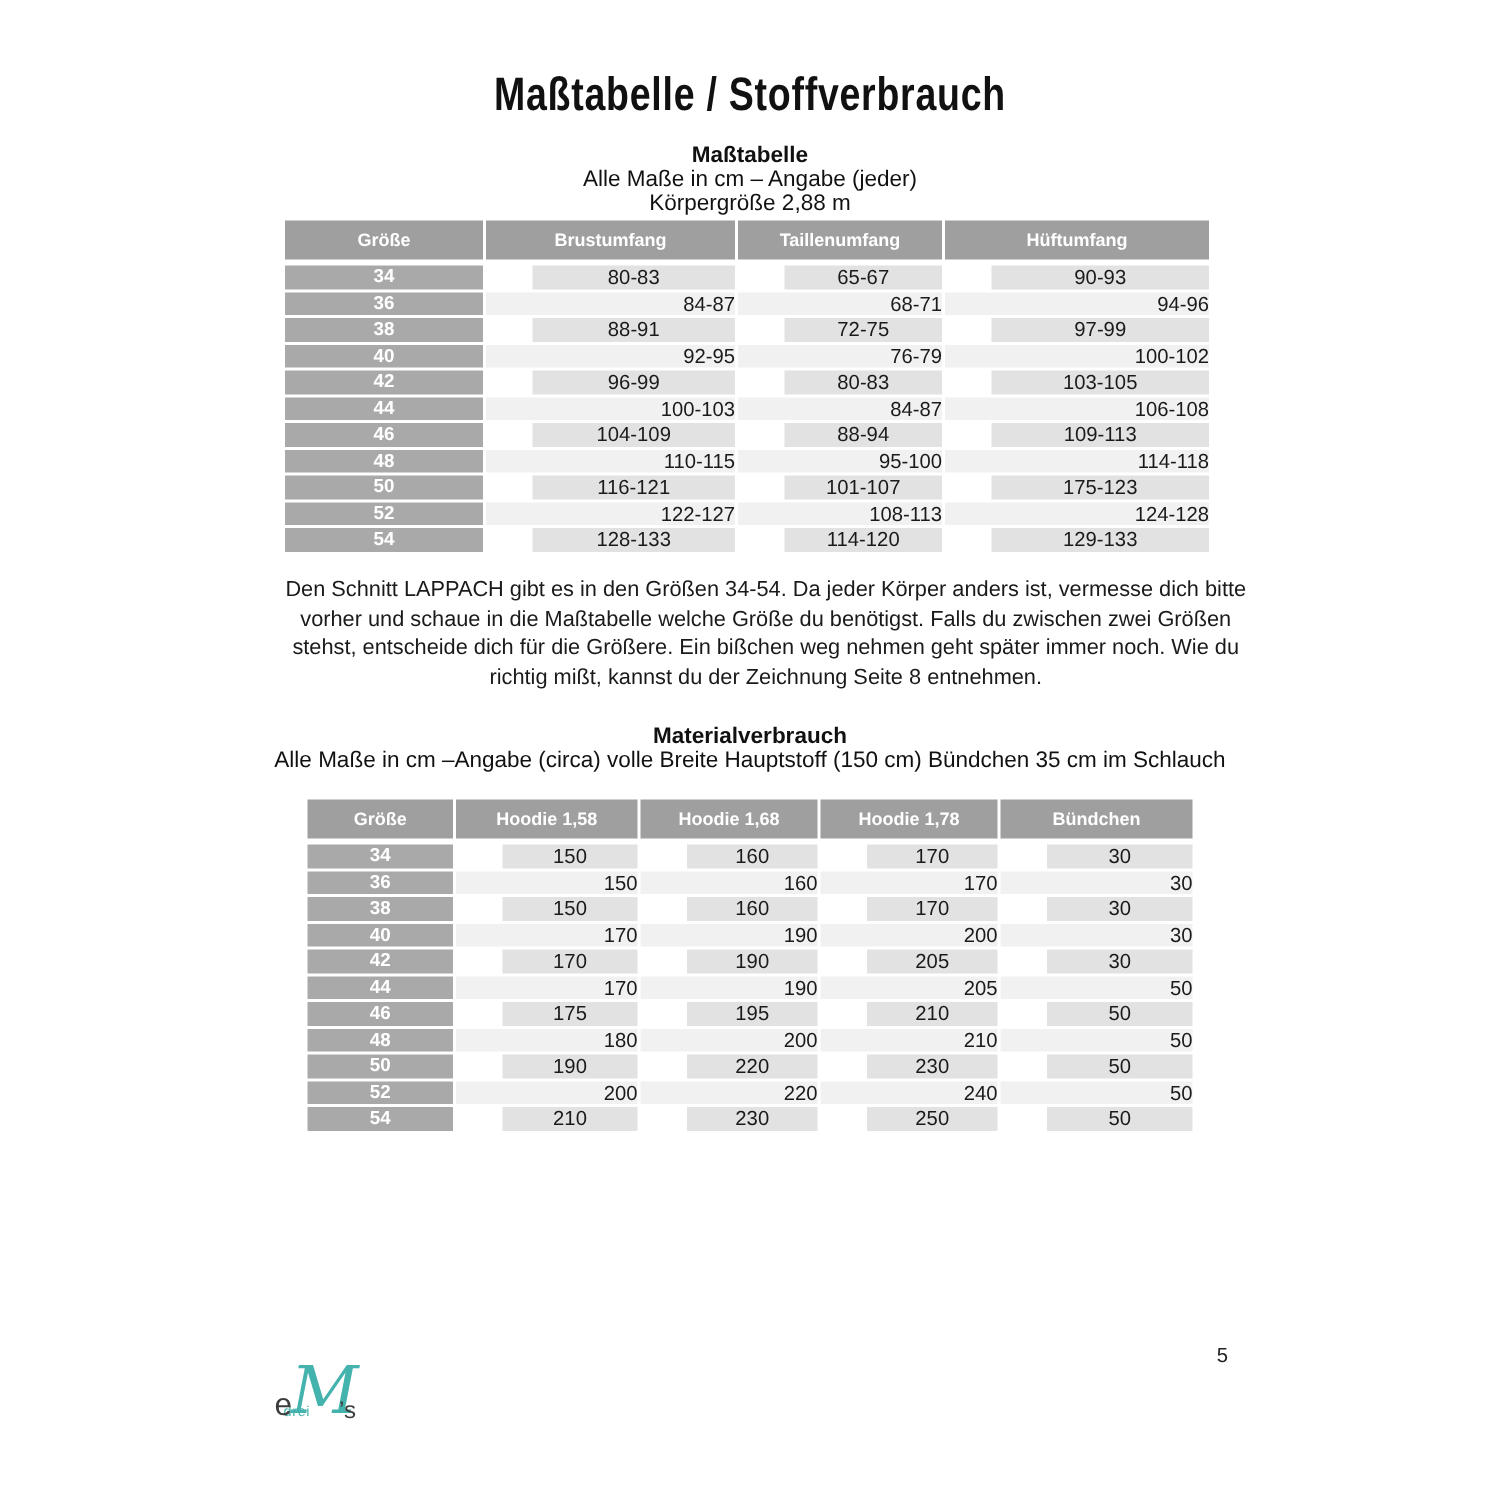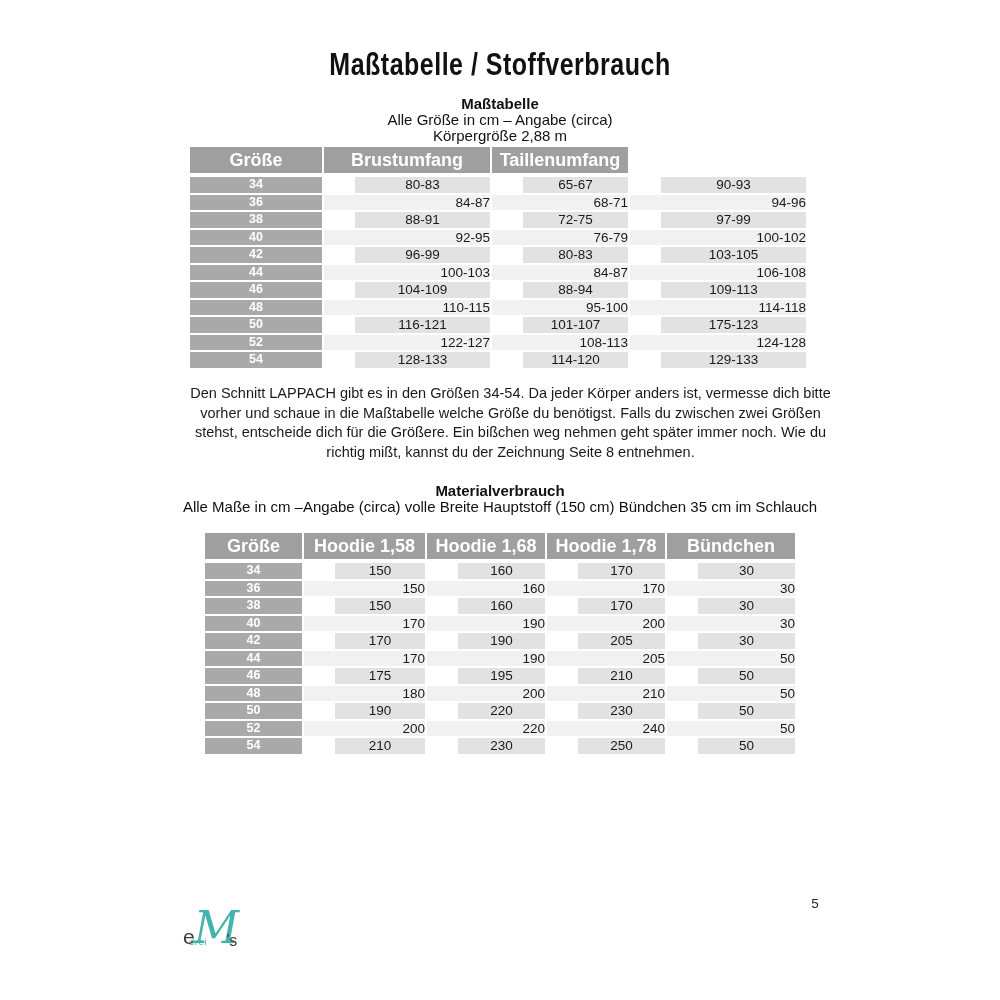--- a/index.html
+++ b/index.html
@@ -20,21 +20,21 @@
 
   .data-table { position:absolute; }
   .table-1 { left:190px; top:147px; }
   .table-2 { left:205px; top:533px; }
   .t-head, .t-body { display:grid; gap:2px; }
   .t-head { margin-bottom:4px; }
   .table-1 .t-head, .table-1 .t-body { grid-template-columns:132px 166px 136px 176px; }
   .table-2 .t-head, .table-2 .t-body { grid-template-columns:97px 121px 118px 118px 128px; }
   .th-cell {
     height:26px; line-height:26px; background:var(--header-gray,#9f9f9f);
-    color:#ffffff; font-weight:bold; font-size:18px; text-align:center;
+    color:#ffffff; font-weight:bold; font-size:12px; text-align:center;
   }
   .t-body > div { height:15.5px; line-height:15.5px; text-align:center; font-size:13.5px; }
   .size-cell { background:var(--size-gray,#a9a9a9); color:#ffffff; font-weight:bold; font-size:12.5px !important; }
   .data-cell.row-dark { background:var(--row-dark,#e2e2e2);margin-left:31px; }
   .data-cell.row-light { background:var(--row-light,#f1f1f1);text-align:right; }
 
   .intro-paragraph {
     position:absolute; left:183px; top:384px; width:655px;
     font-size:14.5px; line-height:19.5px; color:#1a1a1a; text-align:center;
   }
@@ -49,29 +49,30 @@
 </style>
 </head>
 <body>
 
 <div class="page">
 
   <div class="page-title">Maßtabelle / Stoffverbrauch</div>
 
   <div class="section-head head-1">
     <div class="bold-line">Maßtabelle</div>
-    <div>Alle Größe in cm – Angabe (circa)</div>
+    <div>Alle Maße in cm – Angabe (jeder)</div>
     <div>Körpergröße 2,88 m</div>
   </div>
 
   <div class="data-table table-1" data-table="masstabelle_section.table">
     <div class="t-head">
         <div class="th-cell">Größe</div>
         <div class="th-cell">Brustumfang</div>
         <div class="th-cell">Taillenumfang</div>
+        <div class="th-cell">Hüftumfang</div>
       </div>
     <div class="t-body">
         <div class="size-cell row-dark">34</div>
         <div class="data-cell row-dark">80-83</div>
         <div class="data-cell row-dark">65-67</div>
         <div class="data-cell row-dark">90-93</div>
         <div class="size-cell row-light">36</div>
         <div class="data-cell row-light">84-87</div>
         <div class="data-cell row-light">68-71</div>
         <div class="data-cell row-light">94-96</div>

